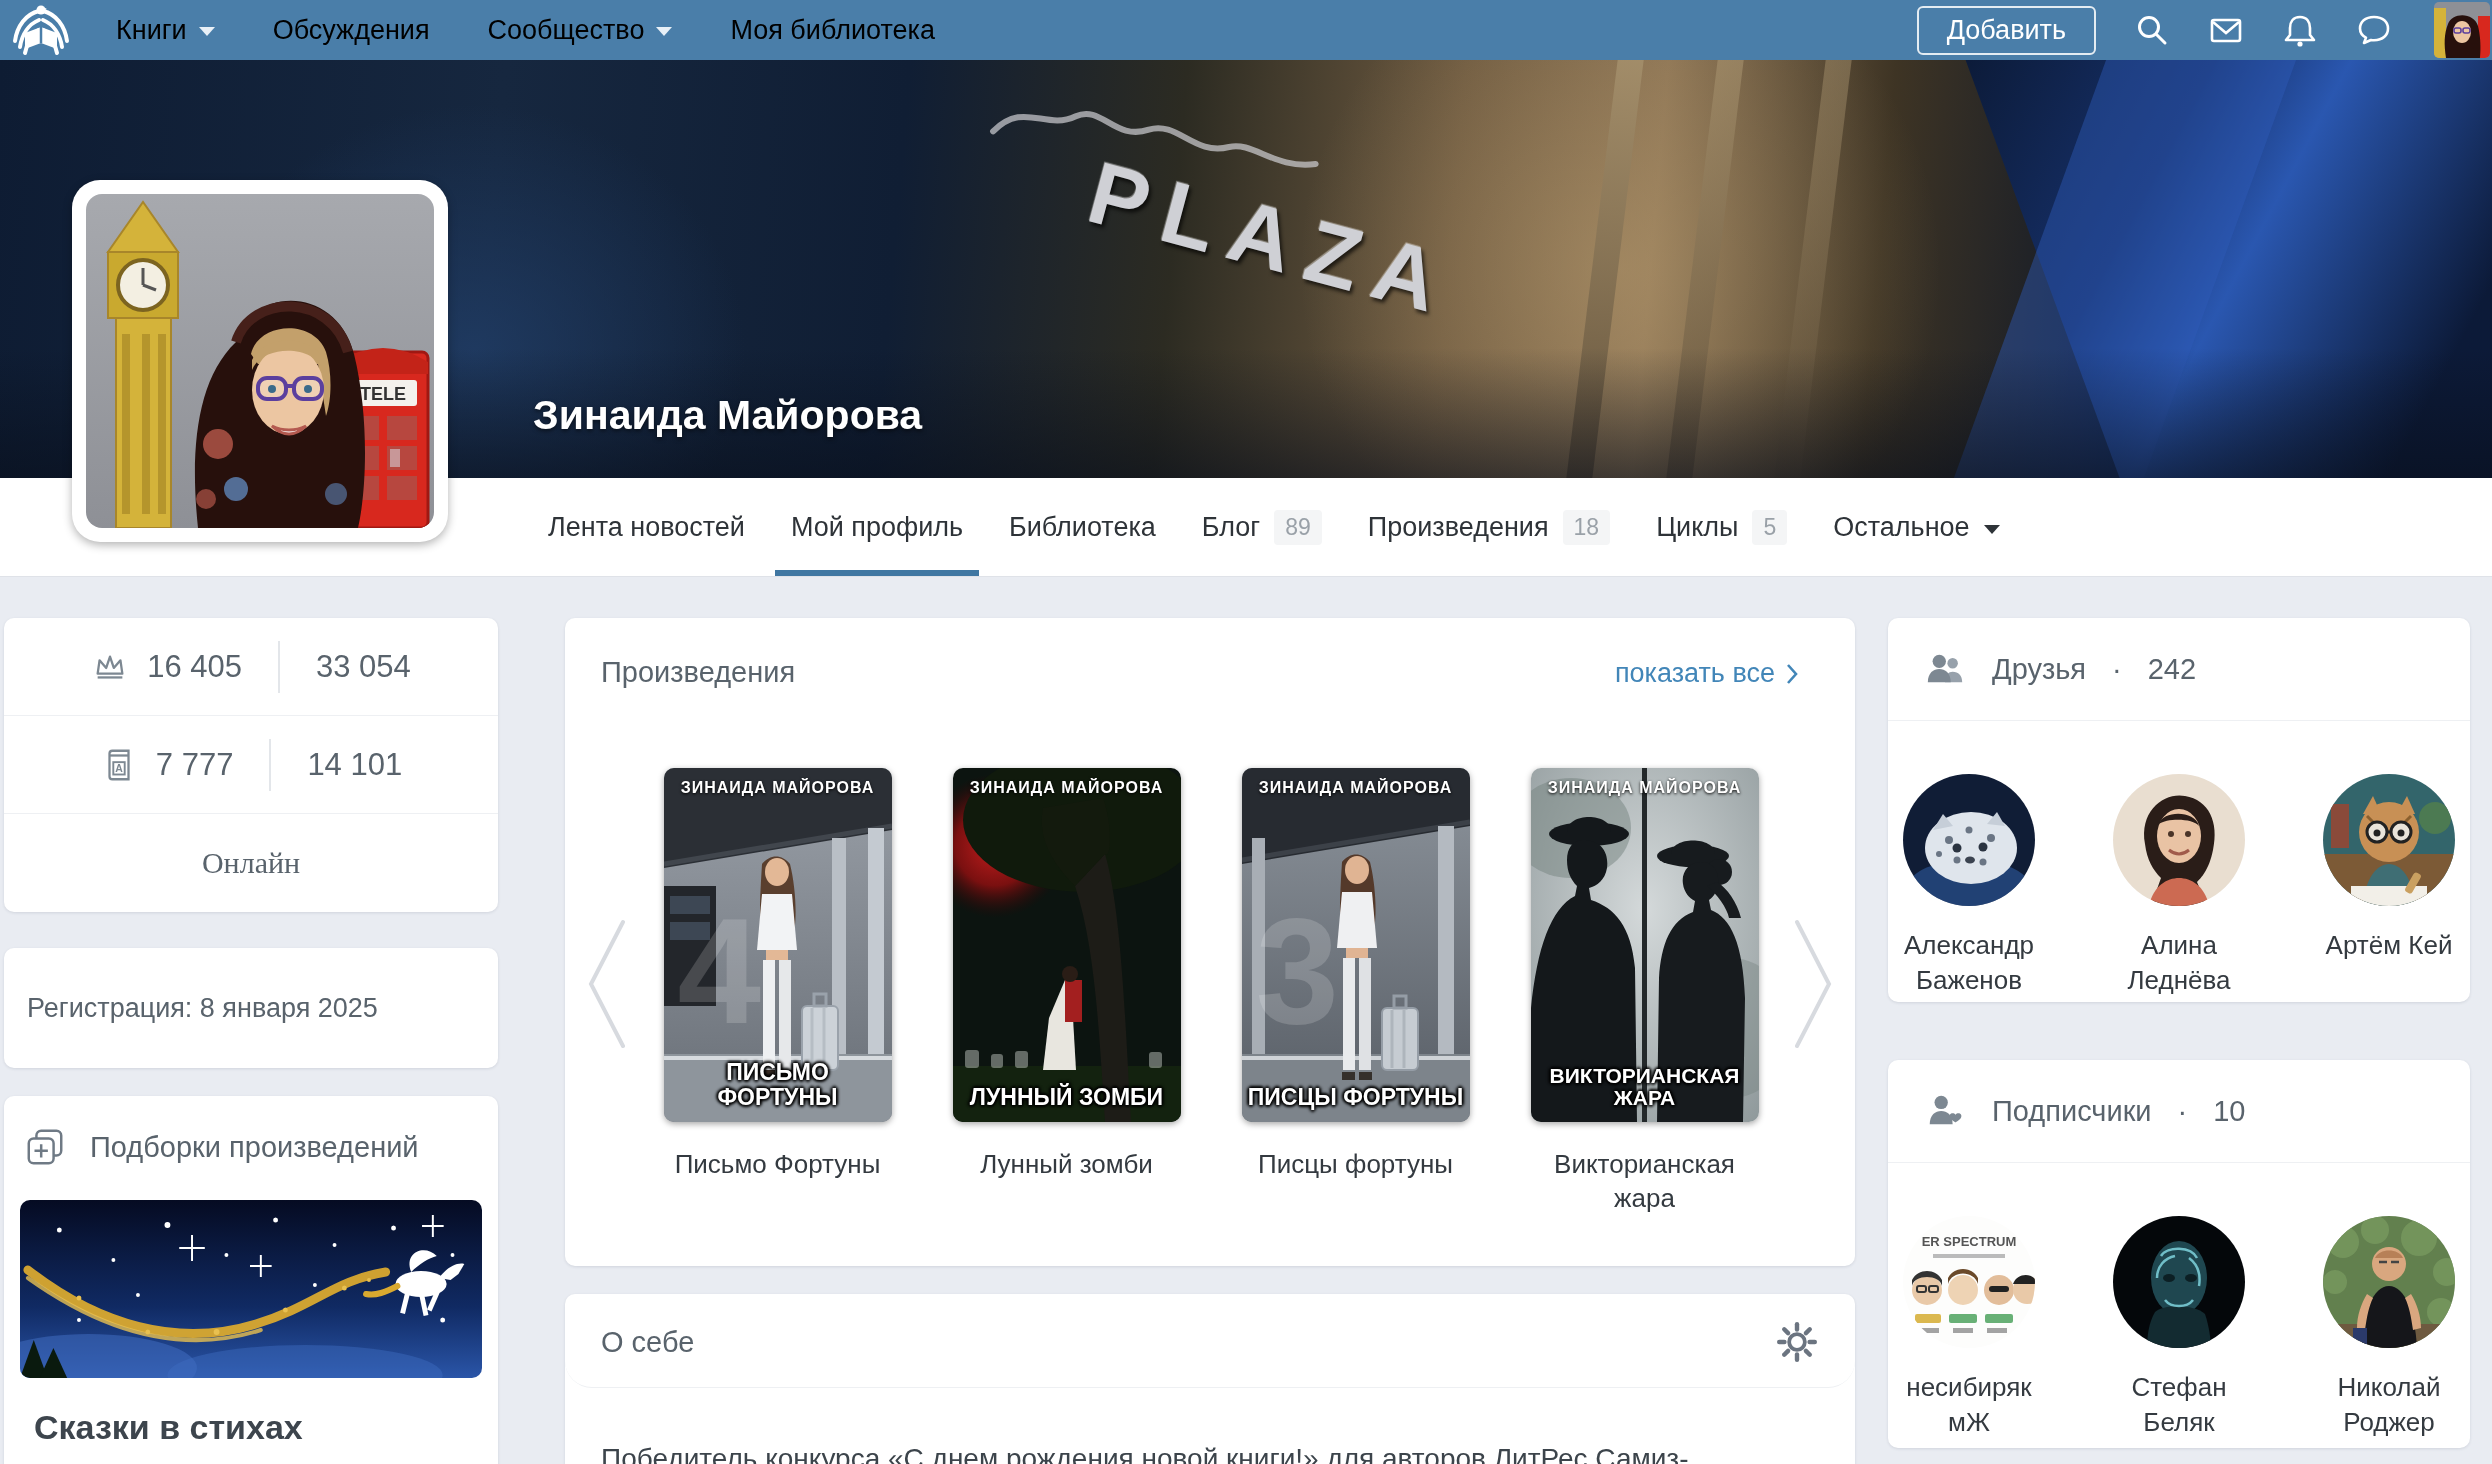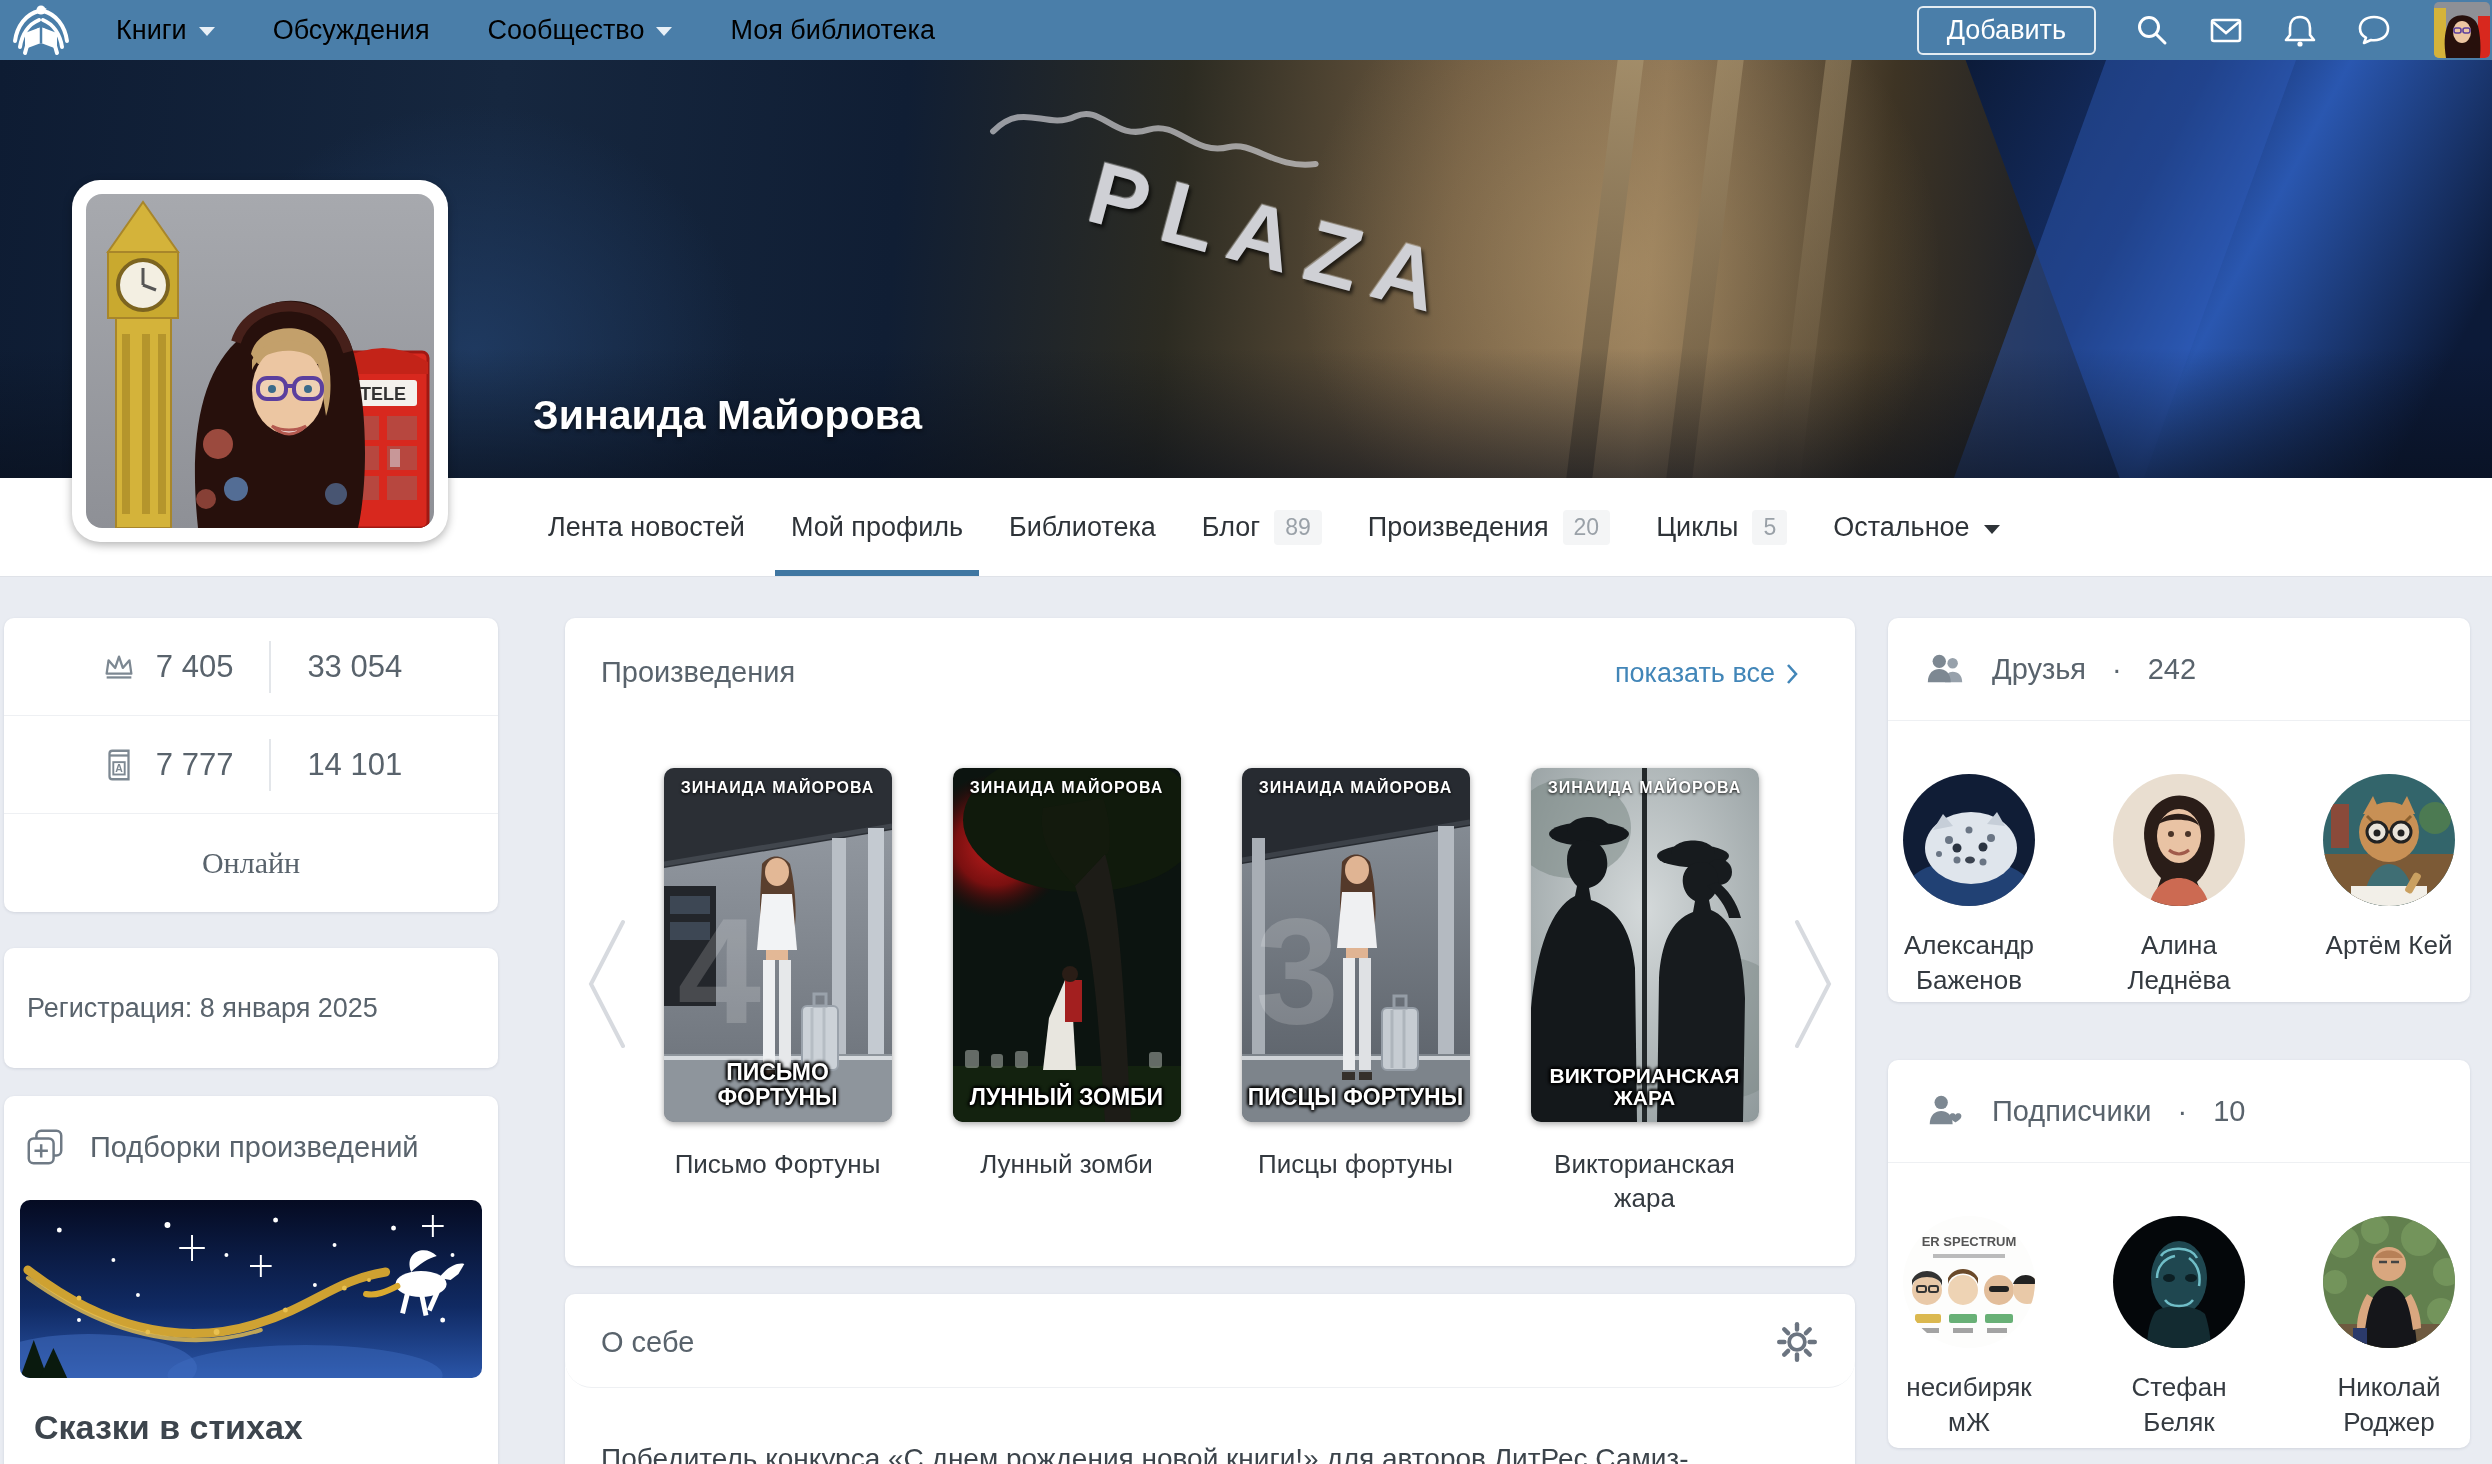--- a/index.html
+++ b/index.html
@@ -257,39 +257,39 @@
     </div>
     <div class="tab">
       <span>Библиотека</span>
     </div>
     <div class="tab">
       <span>Блог</span>
       <span class="tab-badge">89</span>
     </div>
     <div class="tab">
       <span>Произведения</span>
-      <span class="tab-badge">20</span>
+      <span class="tab-badge">18</span>
     </div>
     <div class="tab">
       <span>Циклы</span>
       <span class="tab-badge">5</span>
     </div>
     <div class="tab">
       <span>Остальное</span>
       <span class="caret-dark"></span>
     </div>
   </div>
 
   <div class="card stats-card">
     <div class="stat-row">
       <svg class="stat-ico" viewBox="0 0 40 40">
         <path d="M7,27 L9,13 L16,21 L20,9 L24,21 L31,13 L33,27 Z" fill="none" stroke="#7d8892" stroke-width="2.4" stroke-linejoin="round"></path>
         <line x1="7" y1="31" x2="33" y2="31" stroke="#7d8892" stroke-width="2.4"></line>
       </svg>
-      <span class="stat-num">7 405</span>
+      <span class="stat-num">16 405</span>
       <span class="vdiv"></span>
       <span class="stat-num">33 054</span>
     </div>
     <div class="stat-row">
       <svg class="stat-ico" viewBox="0 0 40 40">
         <path d="M10,8 C10,6 11,5 13,5 L30,5 L30,35 L13,35 C11,35 10,34 10,32 Z" fill="none" stroke="#7d8892" stroke-width="2.4"></path>
         <line x1="10" y1="10" x2="30" y2="10" stroke="#7d8892" stroke-width="2.4"></line>
         <rect x="14" y="17" width="12" height="13" fill="none" stroke="#7d8892" stroke-width="2"></rect>
         <text x="20" y="27.5" text-anchor="middle" font-size="11" font-weight="bold" fill="#7d8892">A</text>
       </svg>

